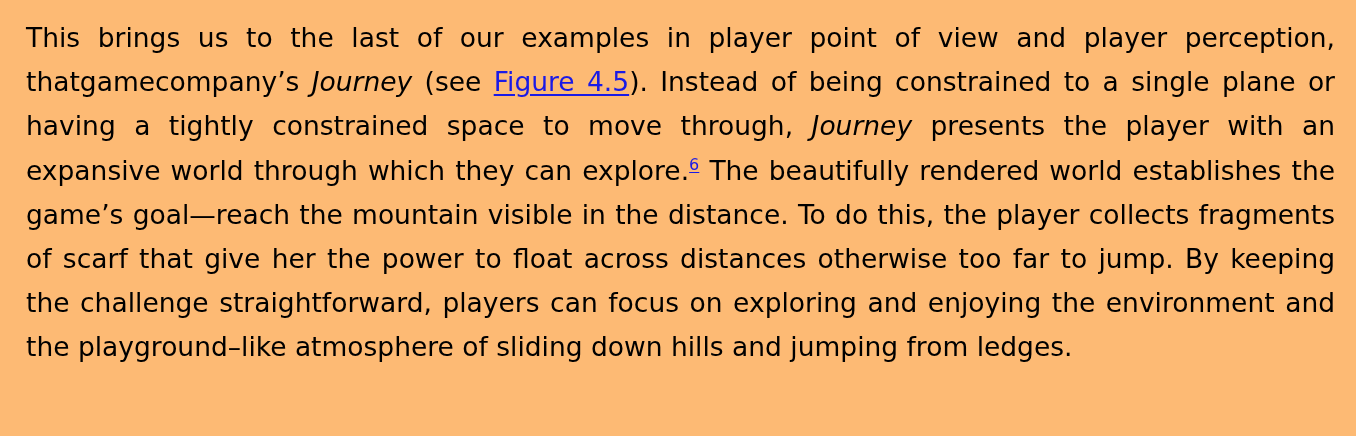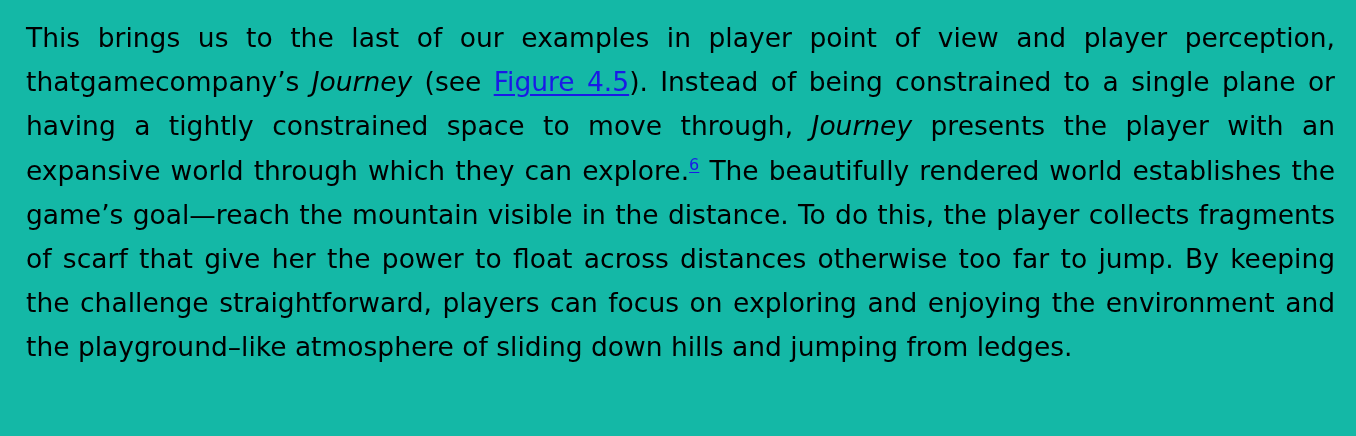--- a/index.html
+++ b/index.html
@@ -11,21 +11,21 @@
     width: 1356px;
     height: 436px;
     font-family: "DejaVu Sans", sans-serif;
     color: #000000;
   }
   .page {
     box-sizing: border-box;
     width: 1356px;
     height: 436px;
     padding: 16px 21px 0 26px;
-    background: #14b8a6;
+    background: #fdba74;
   }
   .body-paragraph {
     font-size: 26.5px;
     line-height: 44.2px;
     text-align: justify;
     text-justify: inter-word;
     color: #000000;
     margin: 0;
   }
   .italic {

